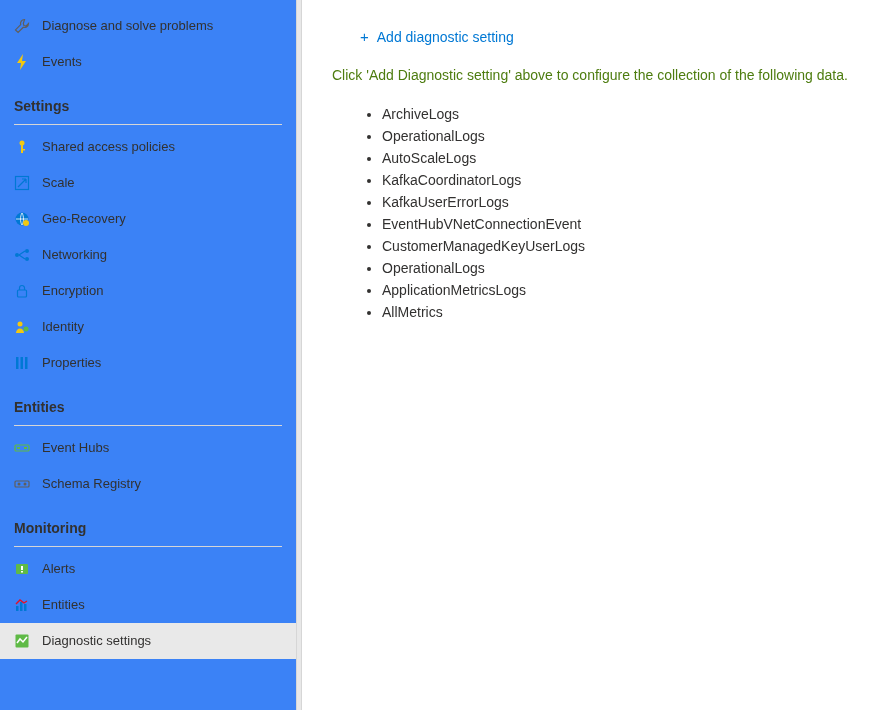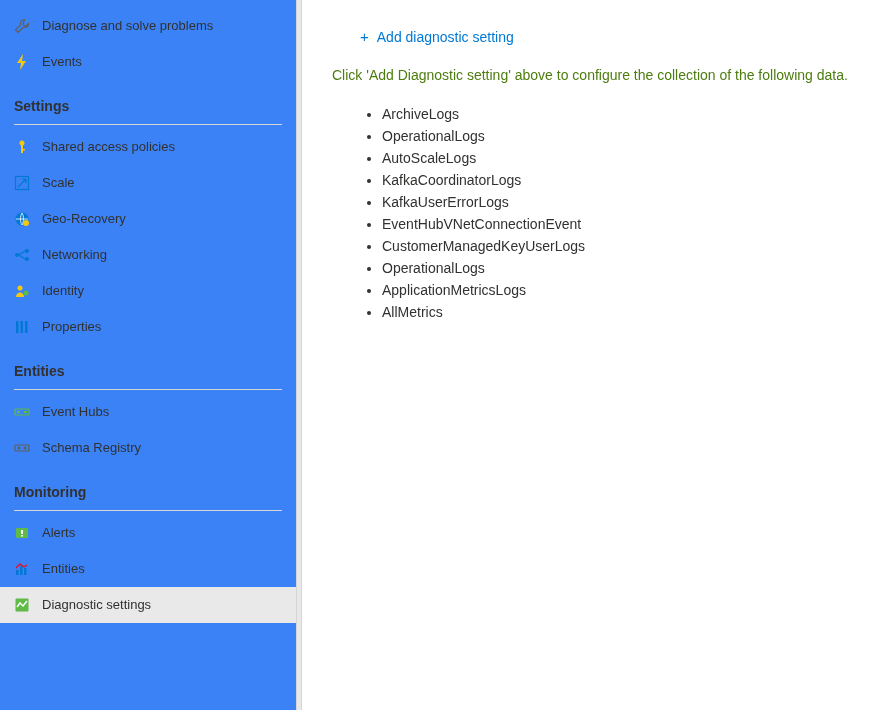--- a/index.html
+++ b/index.html
@@ -146,20 +146,29 @@
       <svg width="16" height="16" viewBox="0 0 16 16">
           <circle cx="3" cy="8" r="2" fill="#0078d4"></circle>
           <circle cx="13" cy="4" r="2" fill="#0078d4"></circle>
           <circle cx="13" cy="12" r="2" fill="#0078d4"></circle>
           <path d="M5 8 11 4M5 8l6 4" stroke="#0078d4" stroke-width="1.2"></path>
         </svg>
     </span>
     <span>Networking</span>
   </div>
 
+  <div class="nav-item">
+    <span class="nav-icon">
+      <svg width="16" height="16" viewBox="0 0 16 16">
+          <rect x="3.5" y="7" width="9" height="7" rx="1" fill="none" stroke="#0078d4" stroke-width="1.2"></rect>
+          <path d="M5.5 7V5a2.5 2.5 0 0 1 5 0v2" fill="none" stroke="#0078d4" stroke-width="1.2"></path>
+        </svg>
+    </span>
+    <span>Encryption</span>
+  </div>
 
   <div class="nav-item">
     <span class="nav-icon">
       <svg width="16" height="16" viewBox="0 0 16 16">
           <circle cx="6" cy="5" r="2.5" fill="#f2c811"></circle>
           <path d="M2 14c0-3 2-4.5 4-4.5s4 1.5 4 4.5" fill="#f2c811"></path>
           <circle cx="12" cy="10" r="2.5" fill="#5fba46"></circle>
         </svg>
     </span>
     <span>Identity</span>

